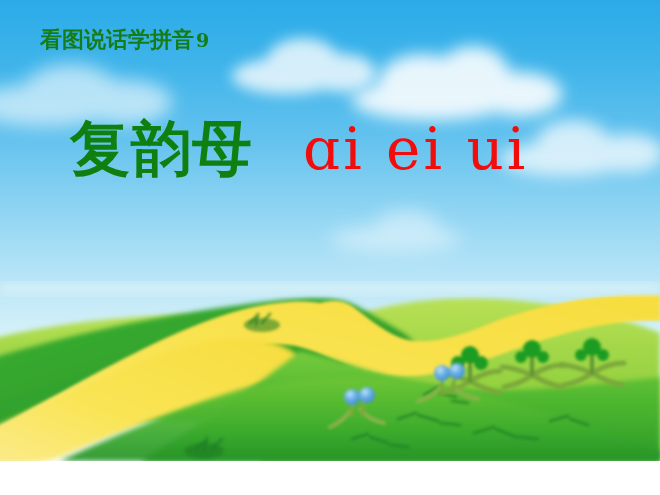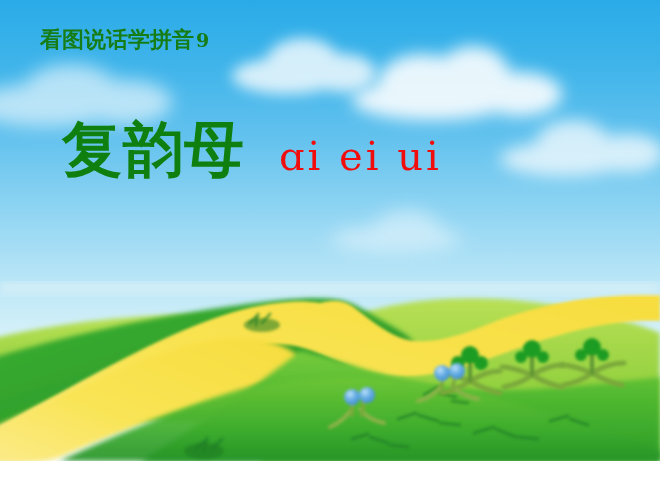--- a/index.html
+++ b/index.html
@@ -118,34 +118,35 @@
 
   #main-title-row {
     position: absolute;
     left: 62px;
     top: 120px;
     display: flex;
     align-items: baseline;
     white-space: nowrap;
   }
   #title-hanzi {
-    font-family: Liberation Sans, sans-serif;
+    font-family: Liberation Mono, monospace;
     font-weight: bold;
     font-size: 60px;
     line-height: 1;
     color: #0f800f;
     letter-spacing: 1px;
+    margin-left: 8px;
   }
   #title-pinyin {
     font-family: "DejaVu Serif", "Liberation Serif", serif;
-    font-size: 40px;
+    font-size: 58px;
     line-height: 1;
     color: #f20d0d;
     letter-spacing: 3px;
-    margin-left: 34px;
+    margin-left: 50px;
   }
 </style>
 </head>
 <body>
 
 <div id="slide">
 
   <div class="cloud-group" id="cloud-left">
     <div class="cloud a"></div>
     <div class="cloud b"></div>

